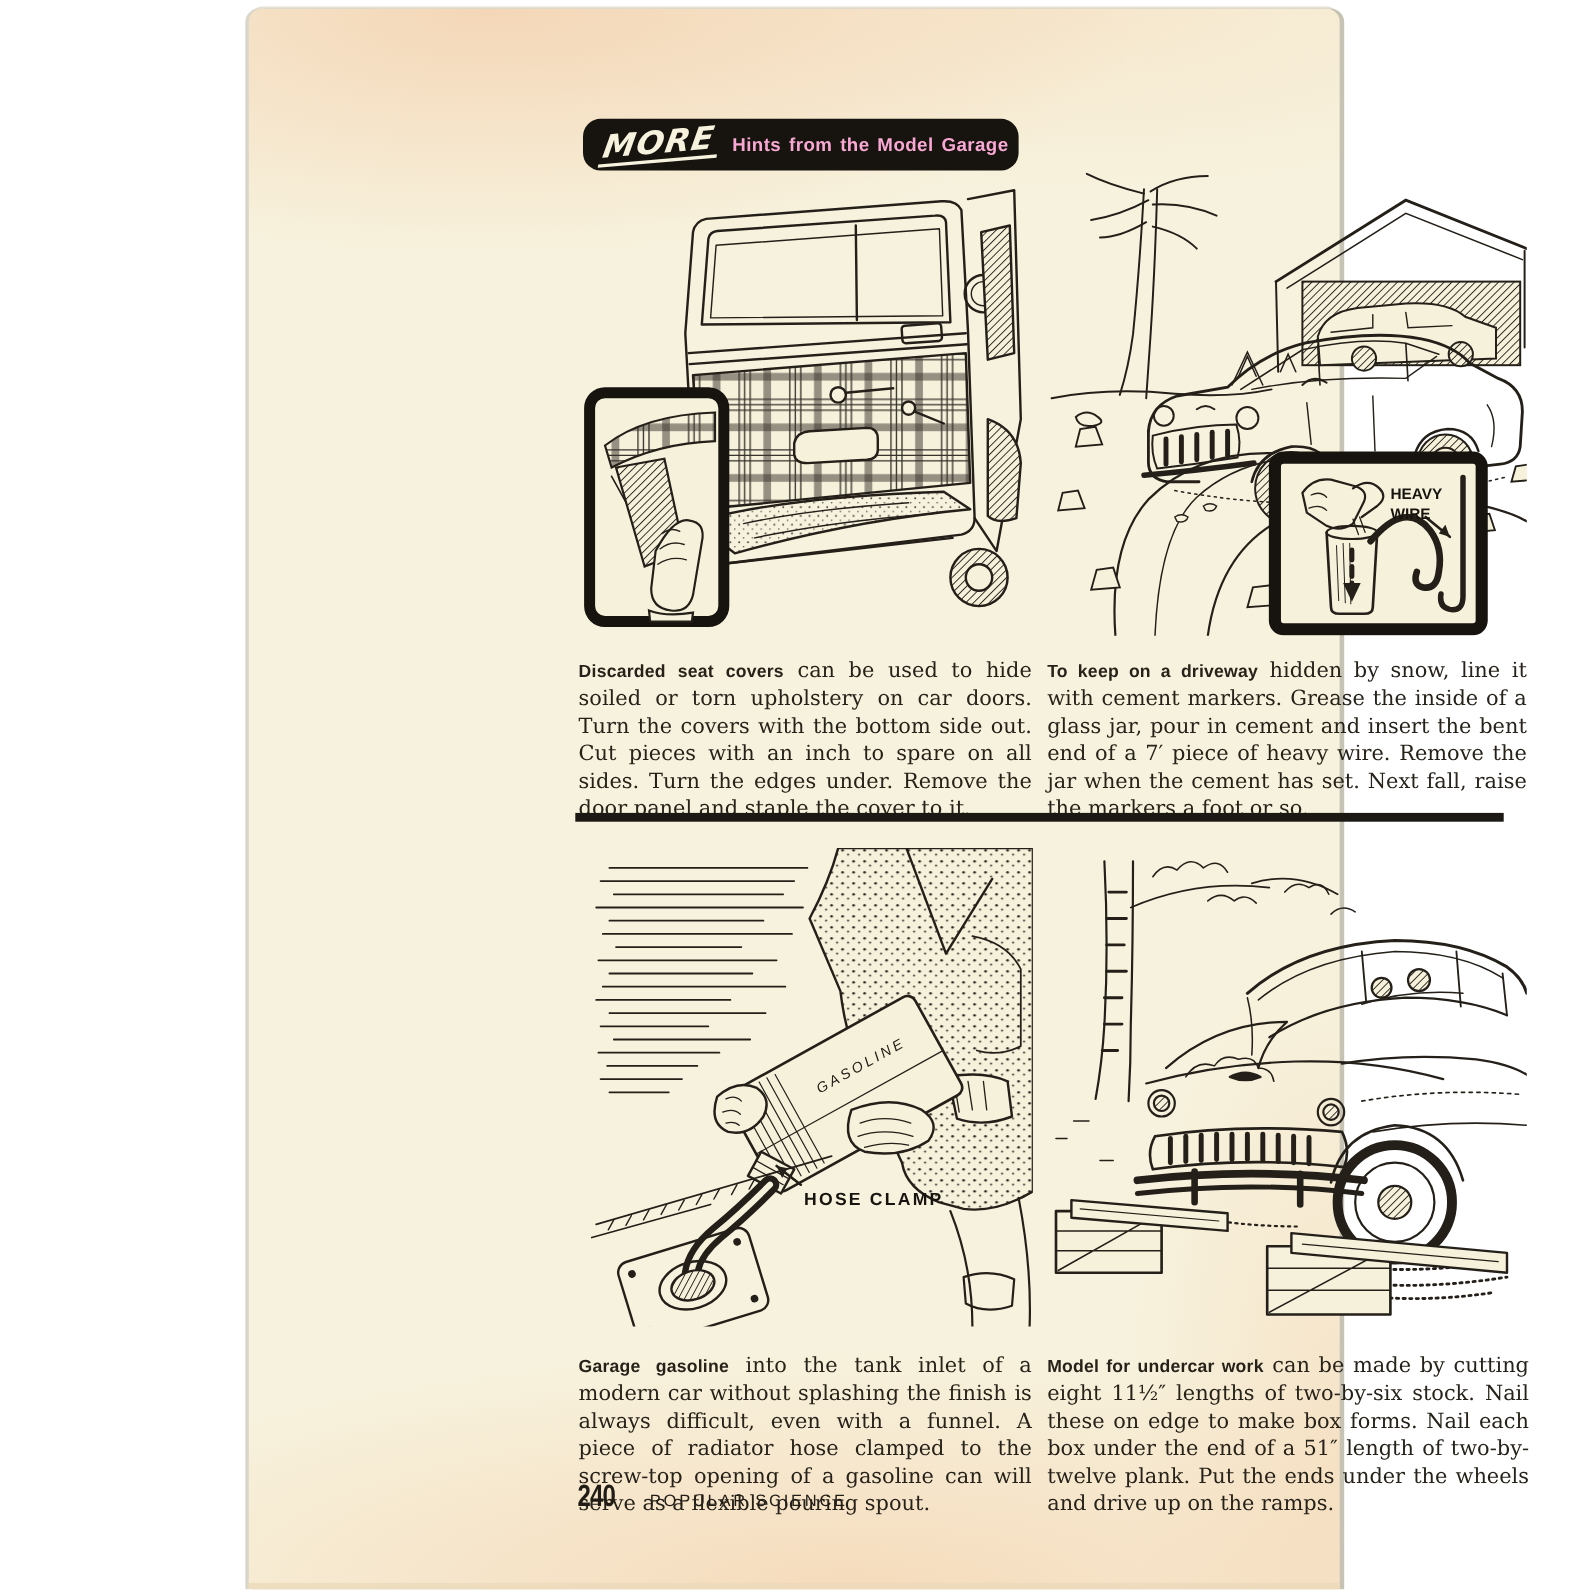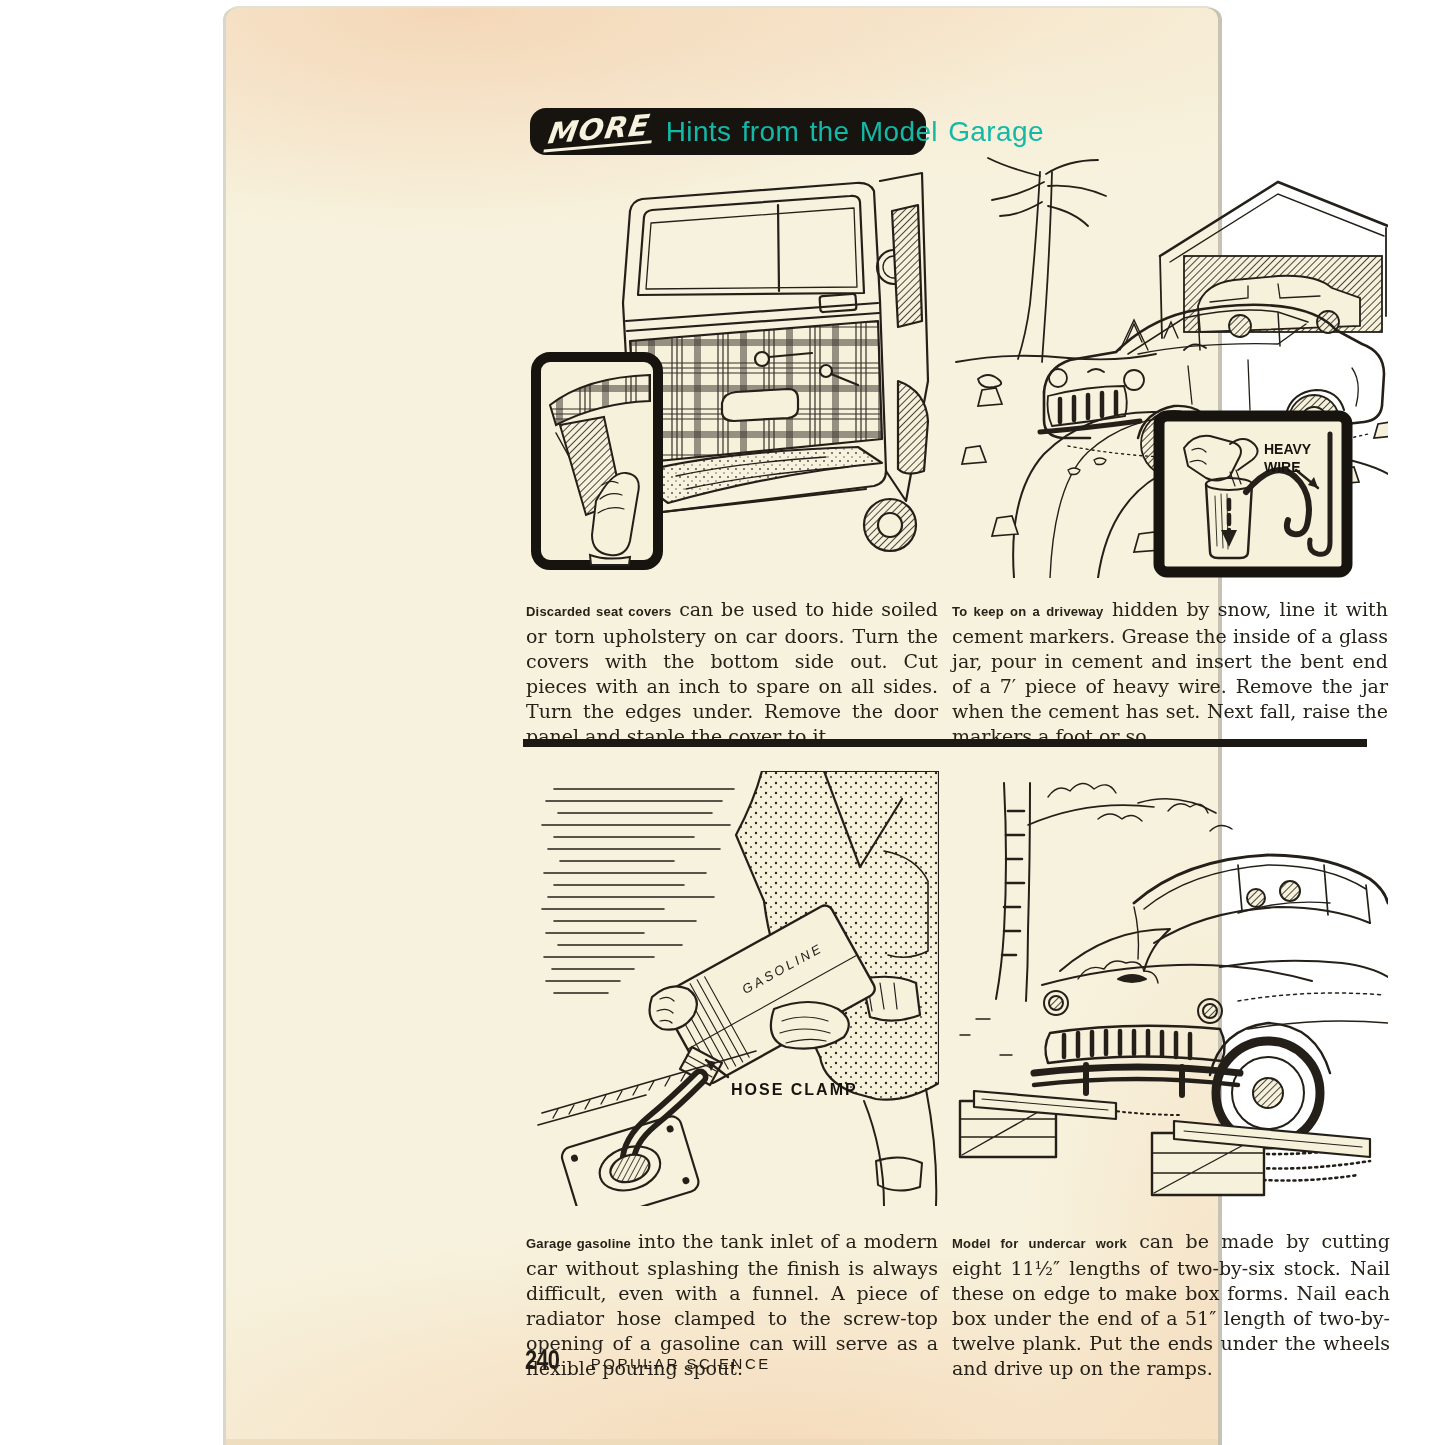--- a/index.html
+++ b/index.html
@@ -14,28 +14,28 @@
           radial-gradient(ellipse 260px 600px at 100% 90%, rgba(243,201,162,.35), rgba(243,201,162,0) 75%),
           #f7f2dd;
         box-shadow:-3px 0 0 #d9d6cb, 4px 0 0 #c6c2b4, 0 -2px 0 #e4e0d3;}
   .page-bottom-edge{position:absolute;left:0;right:0;bottom:0;height:6px;background:#ecd9ba;opacity:.8;}
 
   .banner{position:absolute;left:304px;top:100px;width:396px;height:47px;background:#17140f;
           border-radius:16px;display:flex;align-items:center;padding-left:17px;box-sizing:border-box;}
   .more{color:#f7f2dd;font-family:"DejaVu Sans", sans-serif;font-style:italic;font-weight:900;
         font-size:29px;letter-spacing:1px;transform:skewX(-14deg) rotate(-5deg);
         border-bottom:3px solid #f7f2dd;padding:0 4px 1px 2px;margin-right:13px;line-height:1;}
-  .banner-title{color:#14b8a6;font-family:"Liberation Sans", sans-serif;font-weight:400;
-        font-size:28px;letter-spacing:.4px;word-spacing:2px;white-space:nowrap;}
+  .banner-title{color:#f9a8d4;font-family:"Liberation Sans", sans-serif;font-weight:700;
+        font-size:17px;letter-spacing:.4px;word-spacing:2px;white-space:nowrap;}
 
   .fig{position:absolute;}
   .fig svg{display:block;width:100%;height:100%;}
 
   .caption{position:absolute;color:#262219;font-size:19px;line-height:25px;text-align:justify;}
-  .caption .lead{font-family:"Liberation Sans", sans-serif;font-weight:700;font-size:13px;
+  .caption .lead{font-family:"Liberation Sans", sans-serif;font-weight:700;font-size:16px;
         letter-spacing:.2px;}
   .divider{position:absolute;left:297px;top:731px;width:844px;height:8px;background:#1c1914;}
 
   .footer{position:absolute;left:299px;top:1336px;display:flex;align-items:baseline;color:#211d16;gap:20px;}
   .footer .pagenum{font-family:"Liberation Sans", sans-serif;font-weight:700;font-size:28px;
         transform:scaleX(.78);transform-origin:left bottom;letter-spacing:-1px;}
   .footer .mag{font-family:"Liberation Sans", sans-serif;font-weight:400;font-size:15px;
         letter-spacing:2.5px;margin-left:2px;}
   svg text{font-family:"Liberation Sans", sans-serif;}
 </style>

